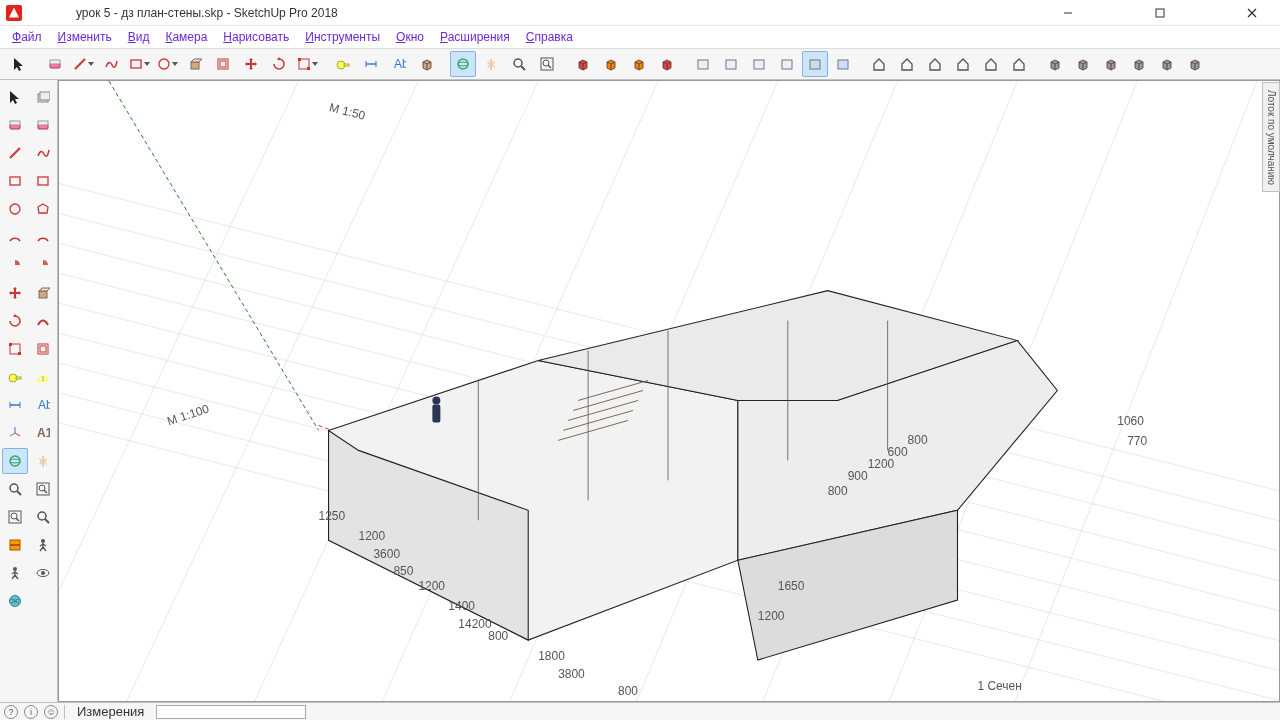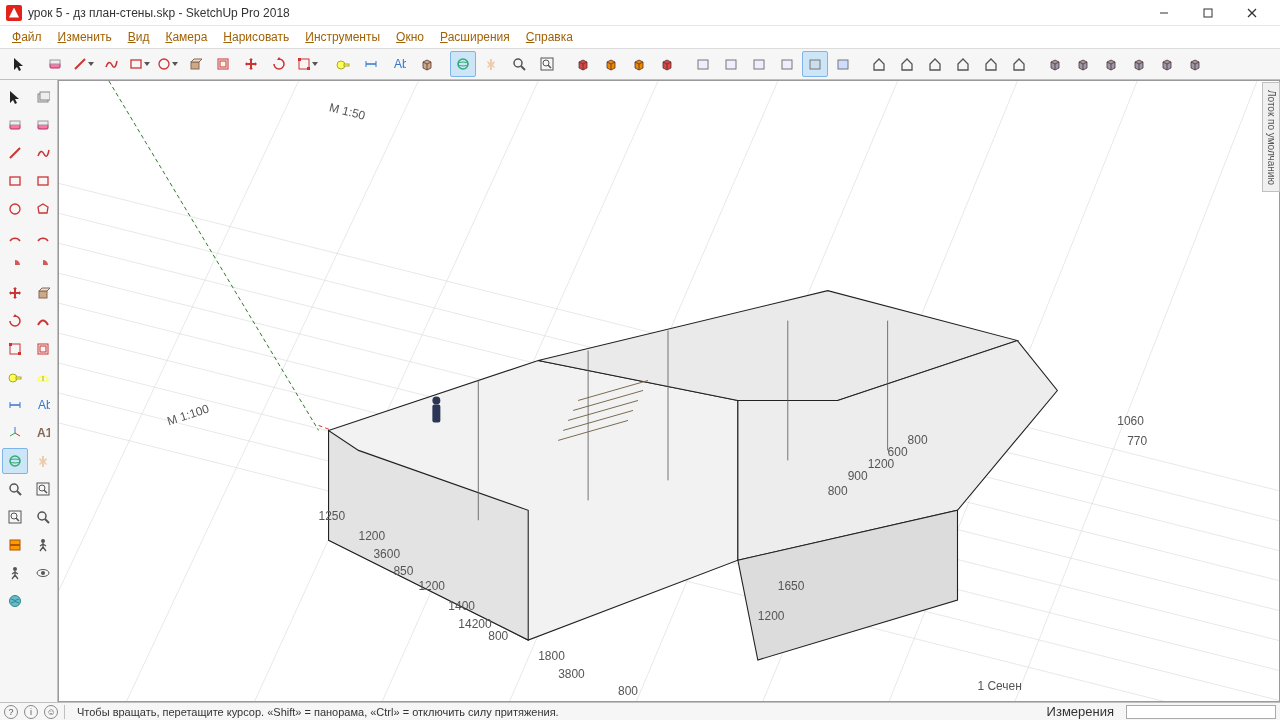--- a/index.html
+++ b/index.html
@@ -1,24 +1,24 @@
 <!DOCTYPE html>
 <html><head>
 <meta charset="utf-8">
 <style>
 * { margin: 0; padding: 0; box-sizing: border-box; font-family: "Segoe UI", Tahoma, sans-serif; font-size: 12px; }
 html, body { width: 1280px; height: 720px; overflow: hidden; background: #fff; }
-.titlebar { height: 26px; background: #fff; display: flex; align-items: center; padding: 0 6px; border-bottom: 1px solid #e6e6e6; }
+.titlebar { height: 26px; background: #fff; display: flex; align-items: center; padding: 0 6px; border-bottom: 1px solid #e6e6e6; gap: 48px; }
 .titlebar .app-icon { width: 16px; height: 16px; background: #e2231a; border-radius: 2px; margin-right: 6px; position: relative; }
 .titlebar .app-icon::after { content: ""; position: absolute; inset: 3px; background: #fff; clip-path: polygon(50% 0, 100% 100%, 0 100%); }
 .titlebar .title { flex: 1; color: #333; }
 .titlebar .winbtn { width: 44px; height: 26px; display: flex; align-items: center; justify-content: center; color: #333; }
 .titlebar .winbtn svg { stroke: #333; }
 .menubar { height: 22px; display: flex; align-items: center; padding: 0 4px; background: #fff; }
-.menubar .menu-item { padding: 2px 8px; color: #a16207; cursor: default; text-align: center; }
+.menubar .menu-item { padding: 2px 8px; color: #6d28d9; cursor: default; text-align: center; }
 .menubar .menu-item u { text-decoration: underline; }
 .toolbar-main { height: 32px; background: #f6f6f6; border-top: 1px solid #dcdcdc; border-bottom: 1px solid #c0c0c0; display: flex; align-items: center; padding: 0 6px; gap: 2px; }
 .tbtn { width: 26px; height: 26px; display: flex; align-items: center; justify-content: center; border: 1px solid transparent; border-radius: 2px; }
 .tbtn.active { background: #cde6f7; border-color: #7eb4ea; }
 .tbtn .drop { width: 6px; height: 6px; margin-left: 1px; }
 .sep { width: 6px; }
 .side-toolbar { position: absolute; left: 0; top: 80px; width: 58px; bottom: 18px; background: #f6f6f6; border-right: 1px solid #c0c0c0; padding: 4px 2px; display: flex; flex-direction: column; gap: 2px; align-items: center; }
 .side-row { display: flex; gap: 2px; }
 .sbtn { width: 26px; height: 26px; display: flex; align-items: center; justify-content: center; border: 1px solid transparent; border-radius: 2px; }
 .sbtn.active { background: #cde6f7; border-color: #7eb4ea; }
@@ -656,16 +656,15 @@
   </svg>
 </div>
 
 <div class="tray-tab">Лоток по умолчанию</div>
 
 <div class="statusbar">
   <div class="sicon">?</div>
   <div class="sicon">i</div>
   <div class="sicon">☺</div>
   <div style="width:1px;height:14px;background:#c0c0c0"></div>
-  <div class="hint">Чтобы вращать, перетащите курсор. «Shift» = панорама, «Ctrl» = отключить силу притяжения.</div>
   <div class="meas-label">Измерения</div>
   <div class="meas-box"></div>
 </div>
 
 </body></html>

